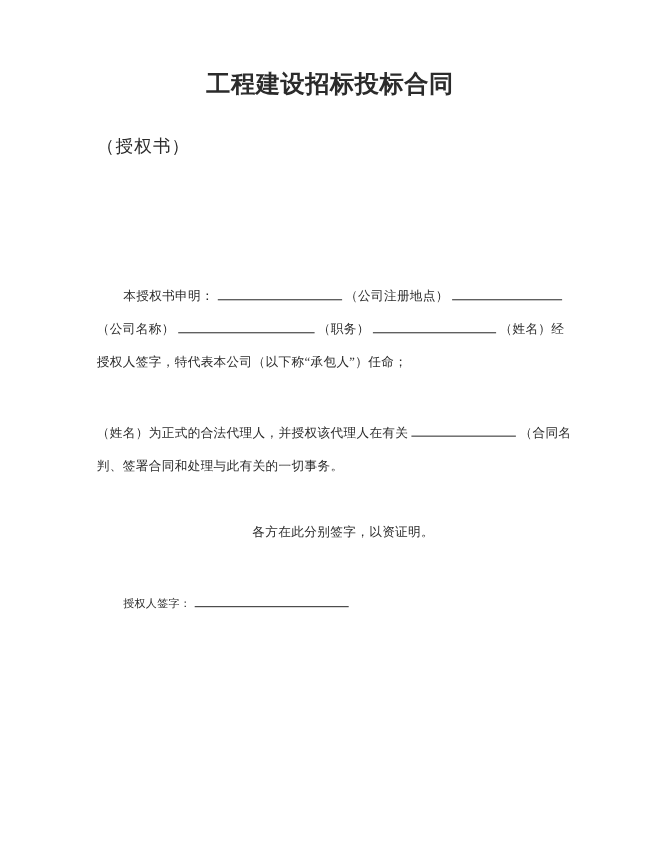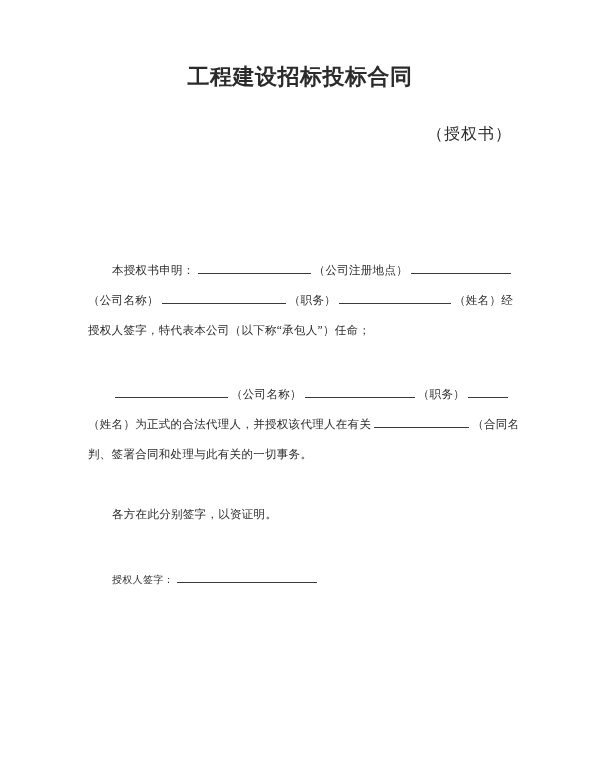--- a/index.html
+++ b/index.html
@@ -25,32 +25,33 @@
     font-weight: bold;
     font-size: 22px;
     line-height: 26px;
     text-align: center;
     letter-spacing: 0.5px;
   }
   .doc-subtitle {
     margin-top: 34px;
     font-size: 16px;
     line-height: 19px;
-    text-align: right;
+    text-align: left;
     letter-spacing: 1px;
   }
   .doc-body {
     margin-top: 112px;
     font-size: 11.5px;
   }
   .paragraph + .paragraph {
     margin-top: 34px;
   }
   .paragraph.closing {
     margin-top: 30px;
+    text-align: center;
   }
   .line {
     line-height: 30px;
     height: 30px;
     white-space: nowrap;
   }
   .line.indent {
     text-indent: 24px;
   }
   .seg-text {
@@ -86,21 +87,20 @@
 
   <div class="doc-subtitle">（授权书）</div>
 
   <div class="doc-body">
       <div class="paragraph">
         <div class="line indent"><span class="seg-text">本授权书申明：</span><span class="blank" style="width: 113px;"></span><span class="seg-text">（公司注册地点）</span><span class="blank" style="width: 100px;"></span></div>
         <div class="line"><span class="seg-text">（公司名称）</span><span class="blank" style="width: 124px;"></span><span class="seg-text">（职务）</span><span class="blank" style="width: 112px;"></span><span class="seg-text">（姓名）经</span></div>
         <div class="line"><span class="seg-text">授权人签字，特代表本公司（以下称“承包人”）任命；</span></div>
       </div>
       <div class="paragraph">
-        <div class="line indent"><span class="blank" style="width: 113px;"></span><span class="seg-text">（公司名称）</span><span class="blank" style="width: 110px;"></span><span class="seg-text">（职务）</span><span class="blank" style="width: 40px;"></span></div>
         <div class="line"><span class="seg-text">（姓名）为正式的合法代理人，并授权该代理人在有关</span><span class="blank" style="width: 95px;"></span><span class="seg-text">（合同名</span></div>
         <div class="line"><span class="seg-text">判、签署合同和处理与此有关的一切事务。</span></div>
       </div>
       <div class="paragraph closing">
         <div class="line indent"><span class="seg-text">各方在此分别签字，以资证明。</span></div>
       </div>
     </div>
 
   <div class="sig-block">
     <div class="sig-row"><span class="seg-text">授权人签字：</span><span class="blank sig-blank" style="width: 140px;"></span></div>

